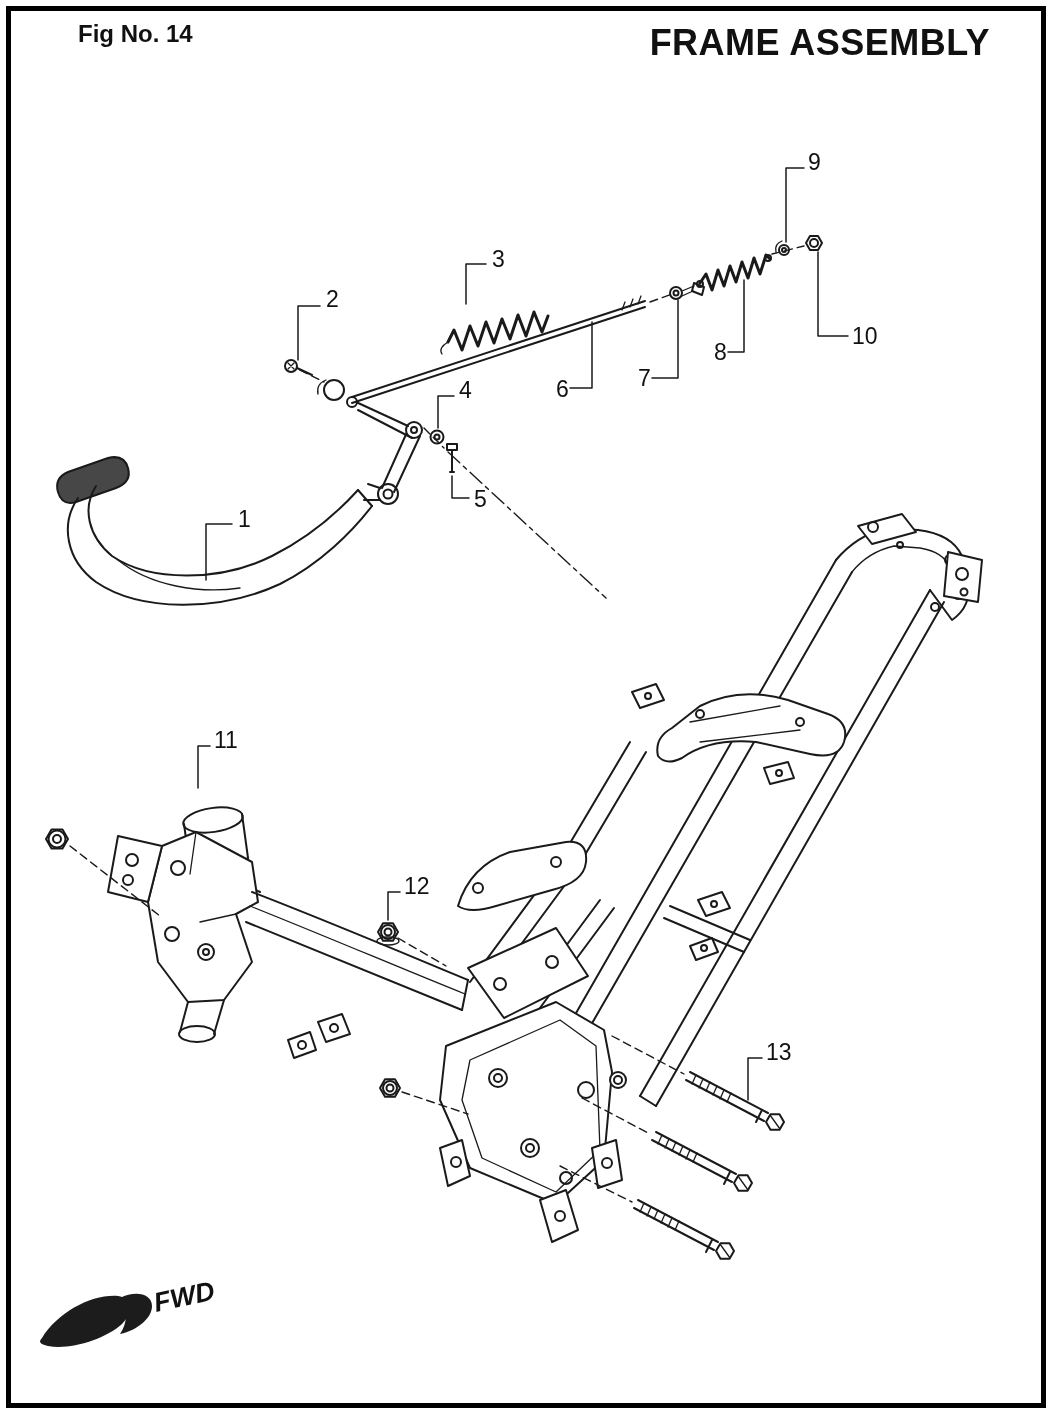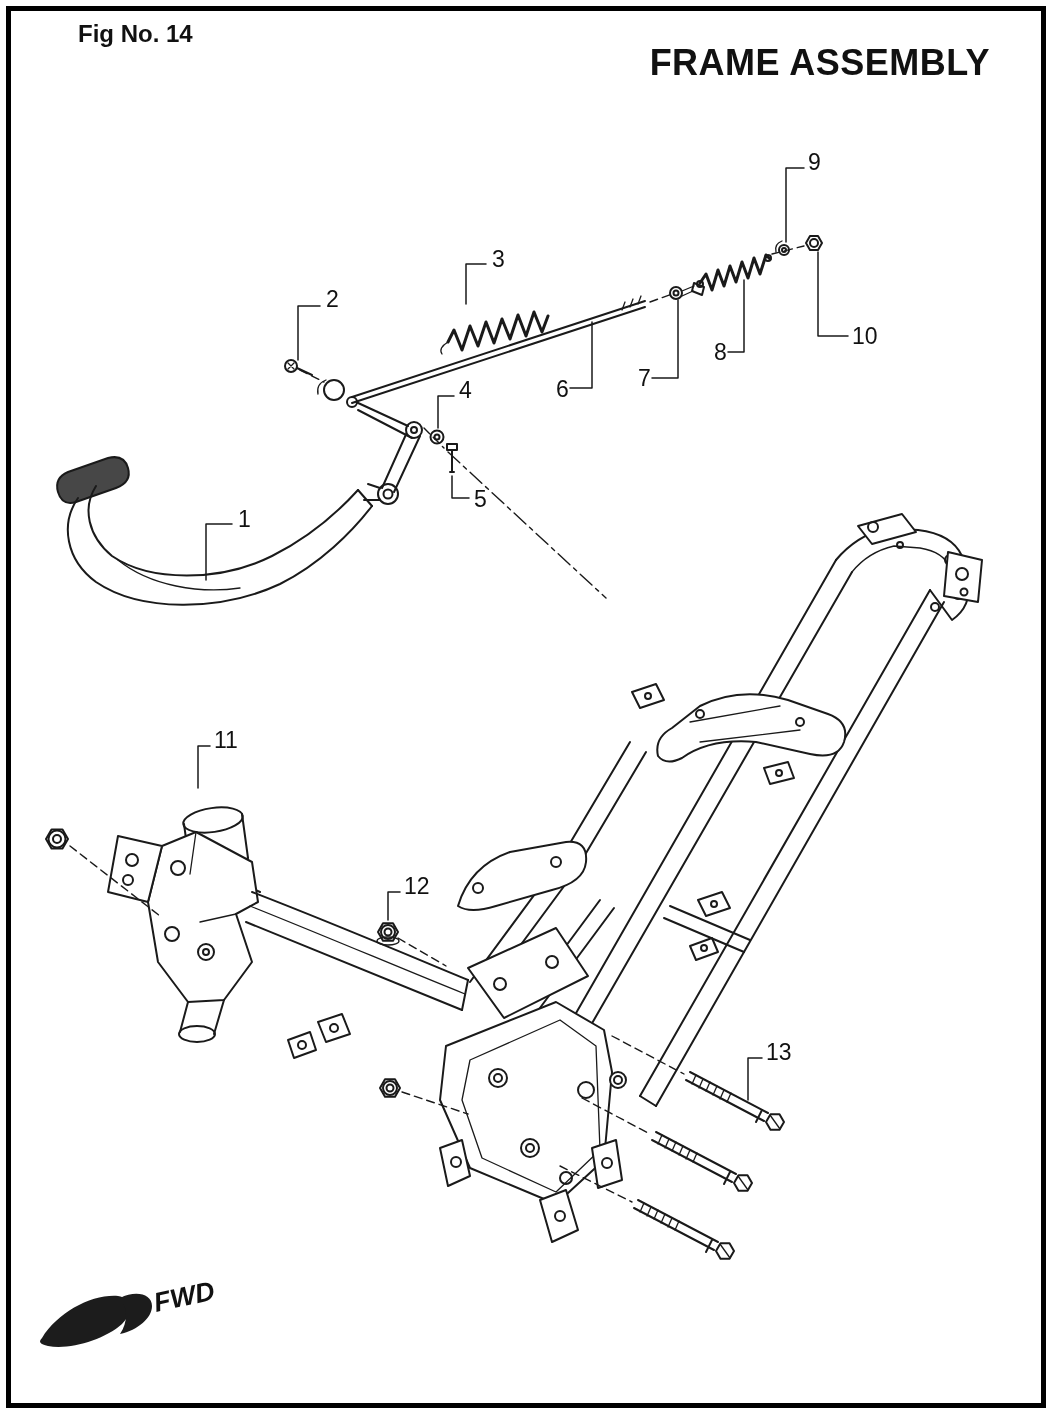--- a/index.html
+++ b/index.html
@@ -1,20 +1,20 @@
 <!DOCTYPE html>
 <html><head>
 <meta charset="utf-8">
 <style>
   html,body{margin:0;padding:0;background:#ffffff;}
   .page{position:relative;width:1052px;height:1414px;background:#fff;
         font-family:"Liberation Sans",sans-serif;overflow:hidden;}
   .page-border{position:absolute;inset:6px;border:5px solid #000;pointer-events:none;}
   .fig-label{position:absolute;left:78px;top:20px;font-size:24px;font-weight:bold;color:#111;}
-  .title{position:absolute;right:62px;top:22px;font-size:36px;font-weight:bold;color:#111;letter-spacing:.5px;margin-top:20px;}
+  .title{position:absolute;right:62px;top:22px;font-size:36px;font-weight:bold;color:#111;letter-spacing:.5px;}
   svg.diagram{position:absolute;left:0;top:0;}
   svg.diagram path,svg.diagram line,svg.diagram polyline,svg.diagram polygon,
   svg.diagram circle,svg.diagram ellipse{
       stroke:#1a1a1a;fill:none;stroke-width:2;stroke-linecap:round;stroke-linejoin:round;}
   svg.diagram .wh{fill:#ffffff;}
   svg.diagram .dk{fill:#474747;}
   svg.diagram .blk{fill:#1c1c1c;stroke:none;}
   svg.diagram .sw3{stroke-width:3;}
   svg.diagram .thin{stroke-width:1.3;}
   svg.diagram .ld{stroke-width:1.5;}

